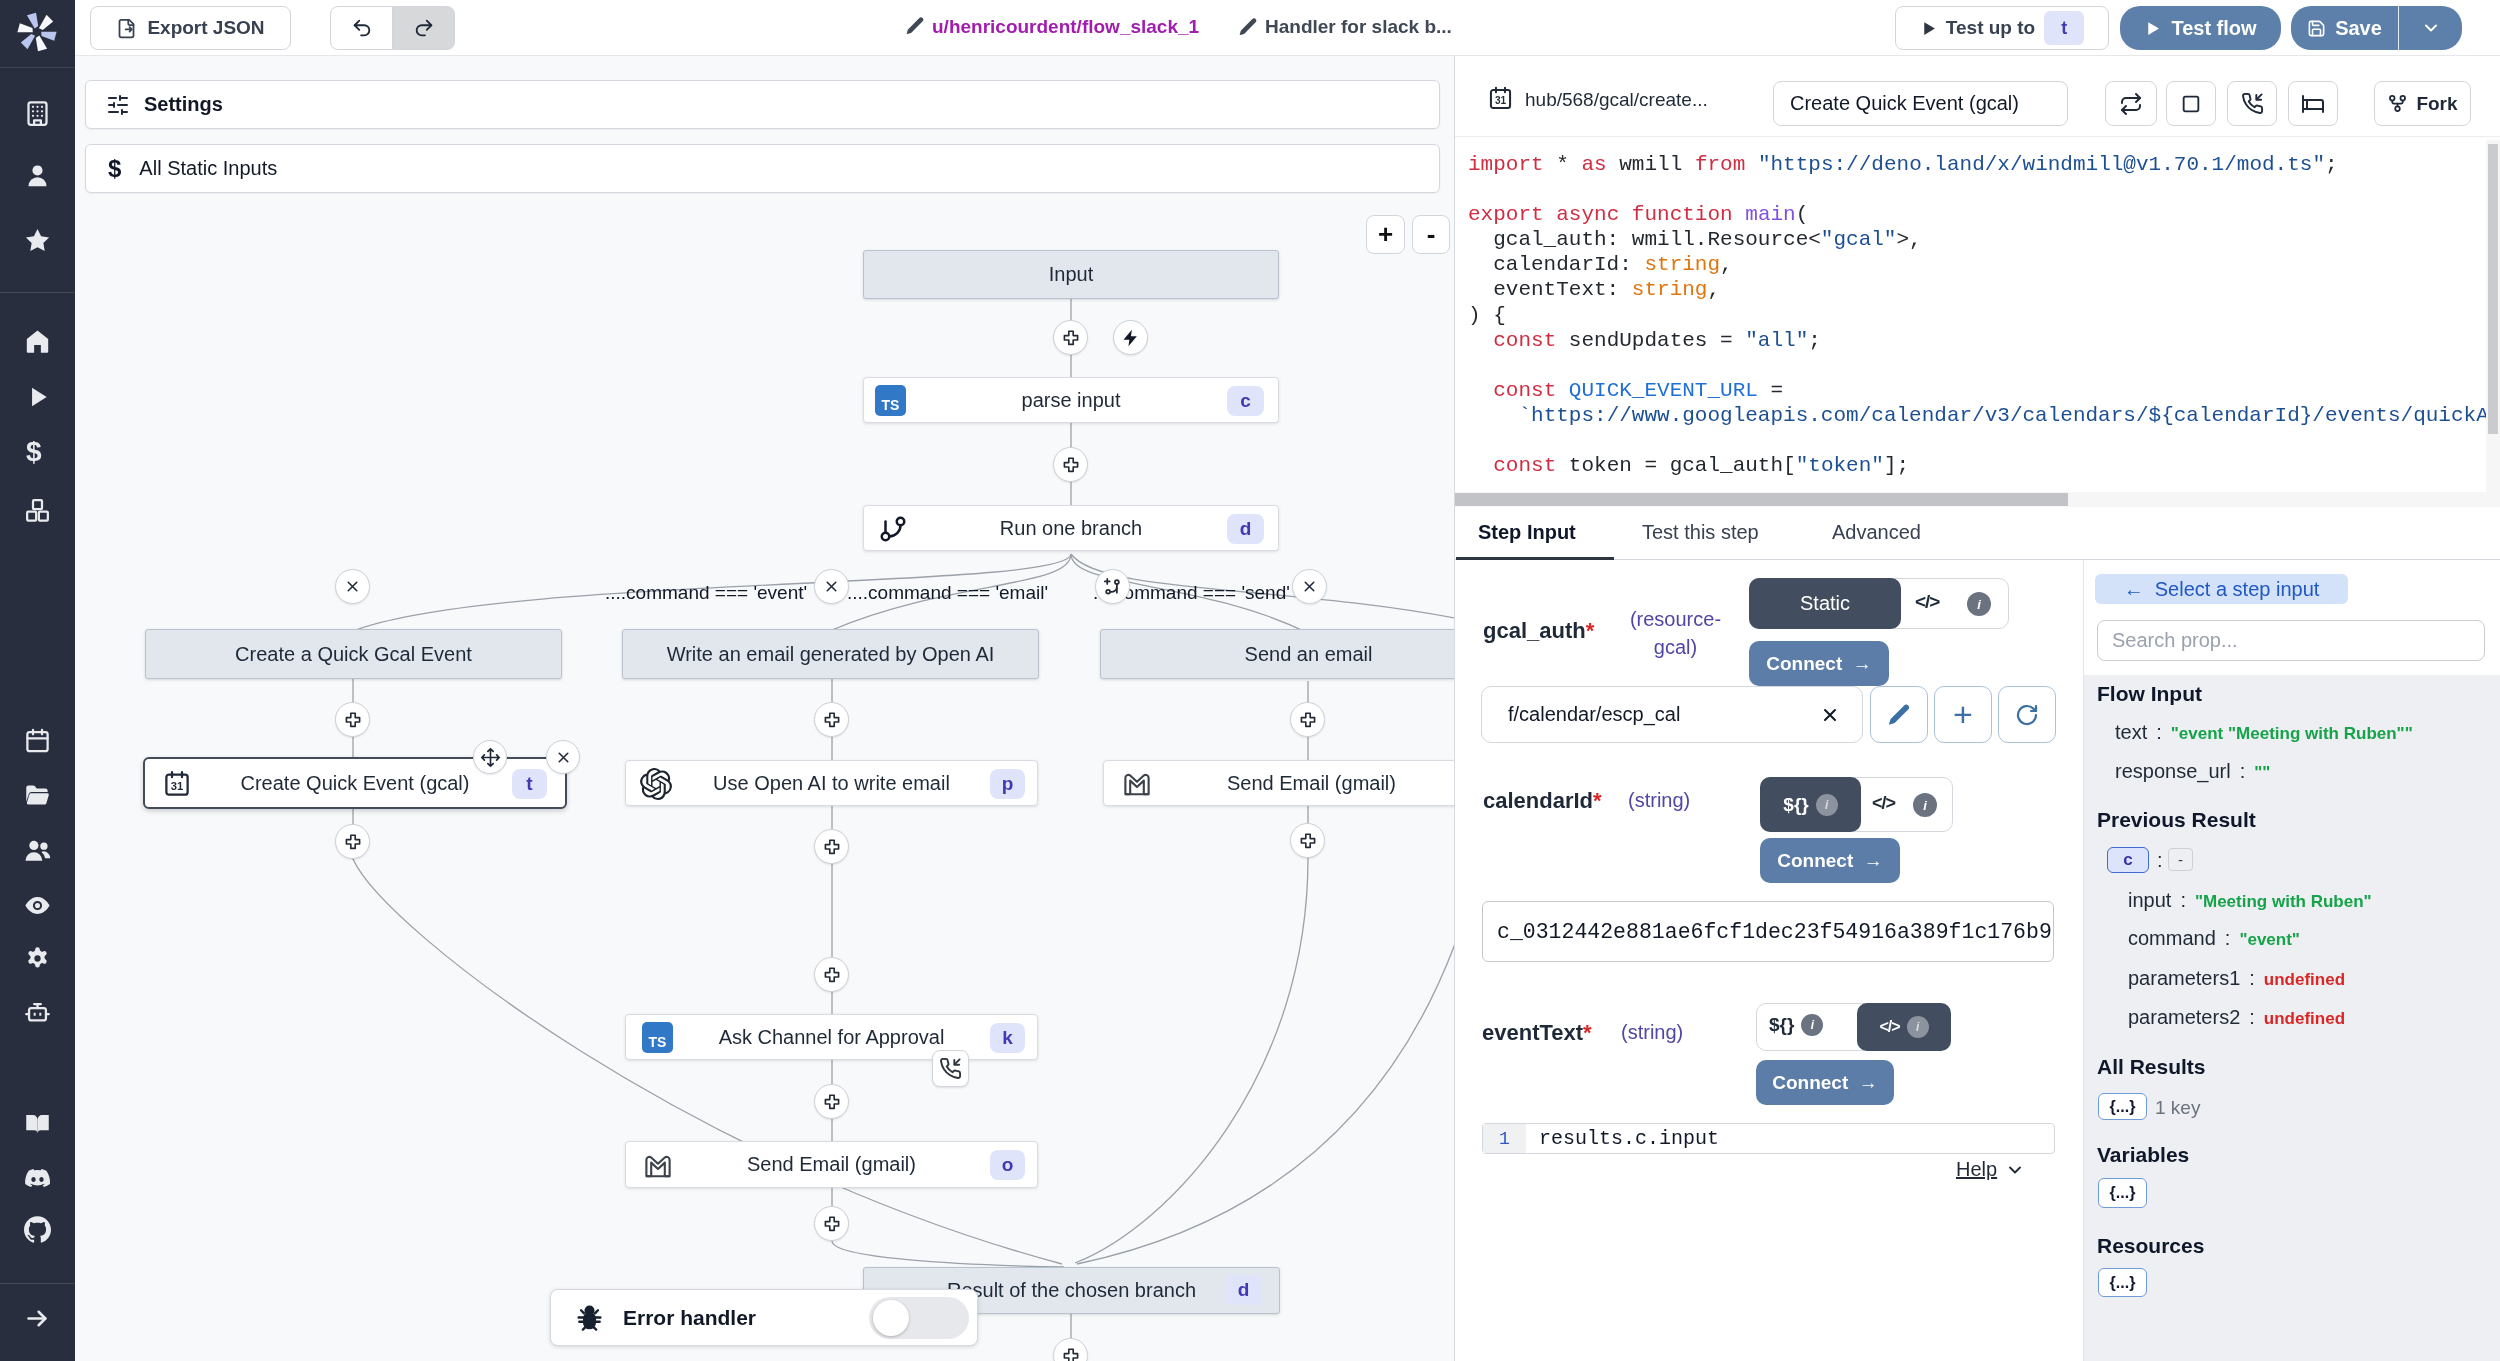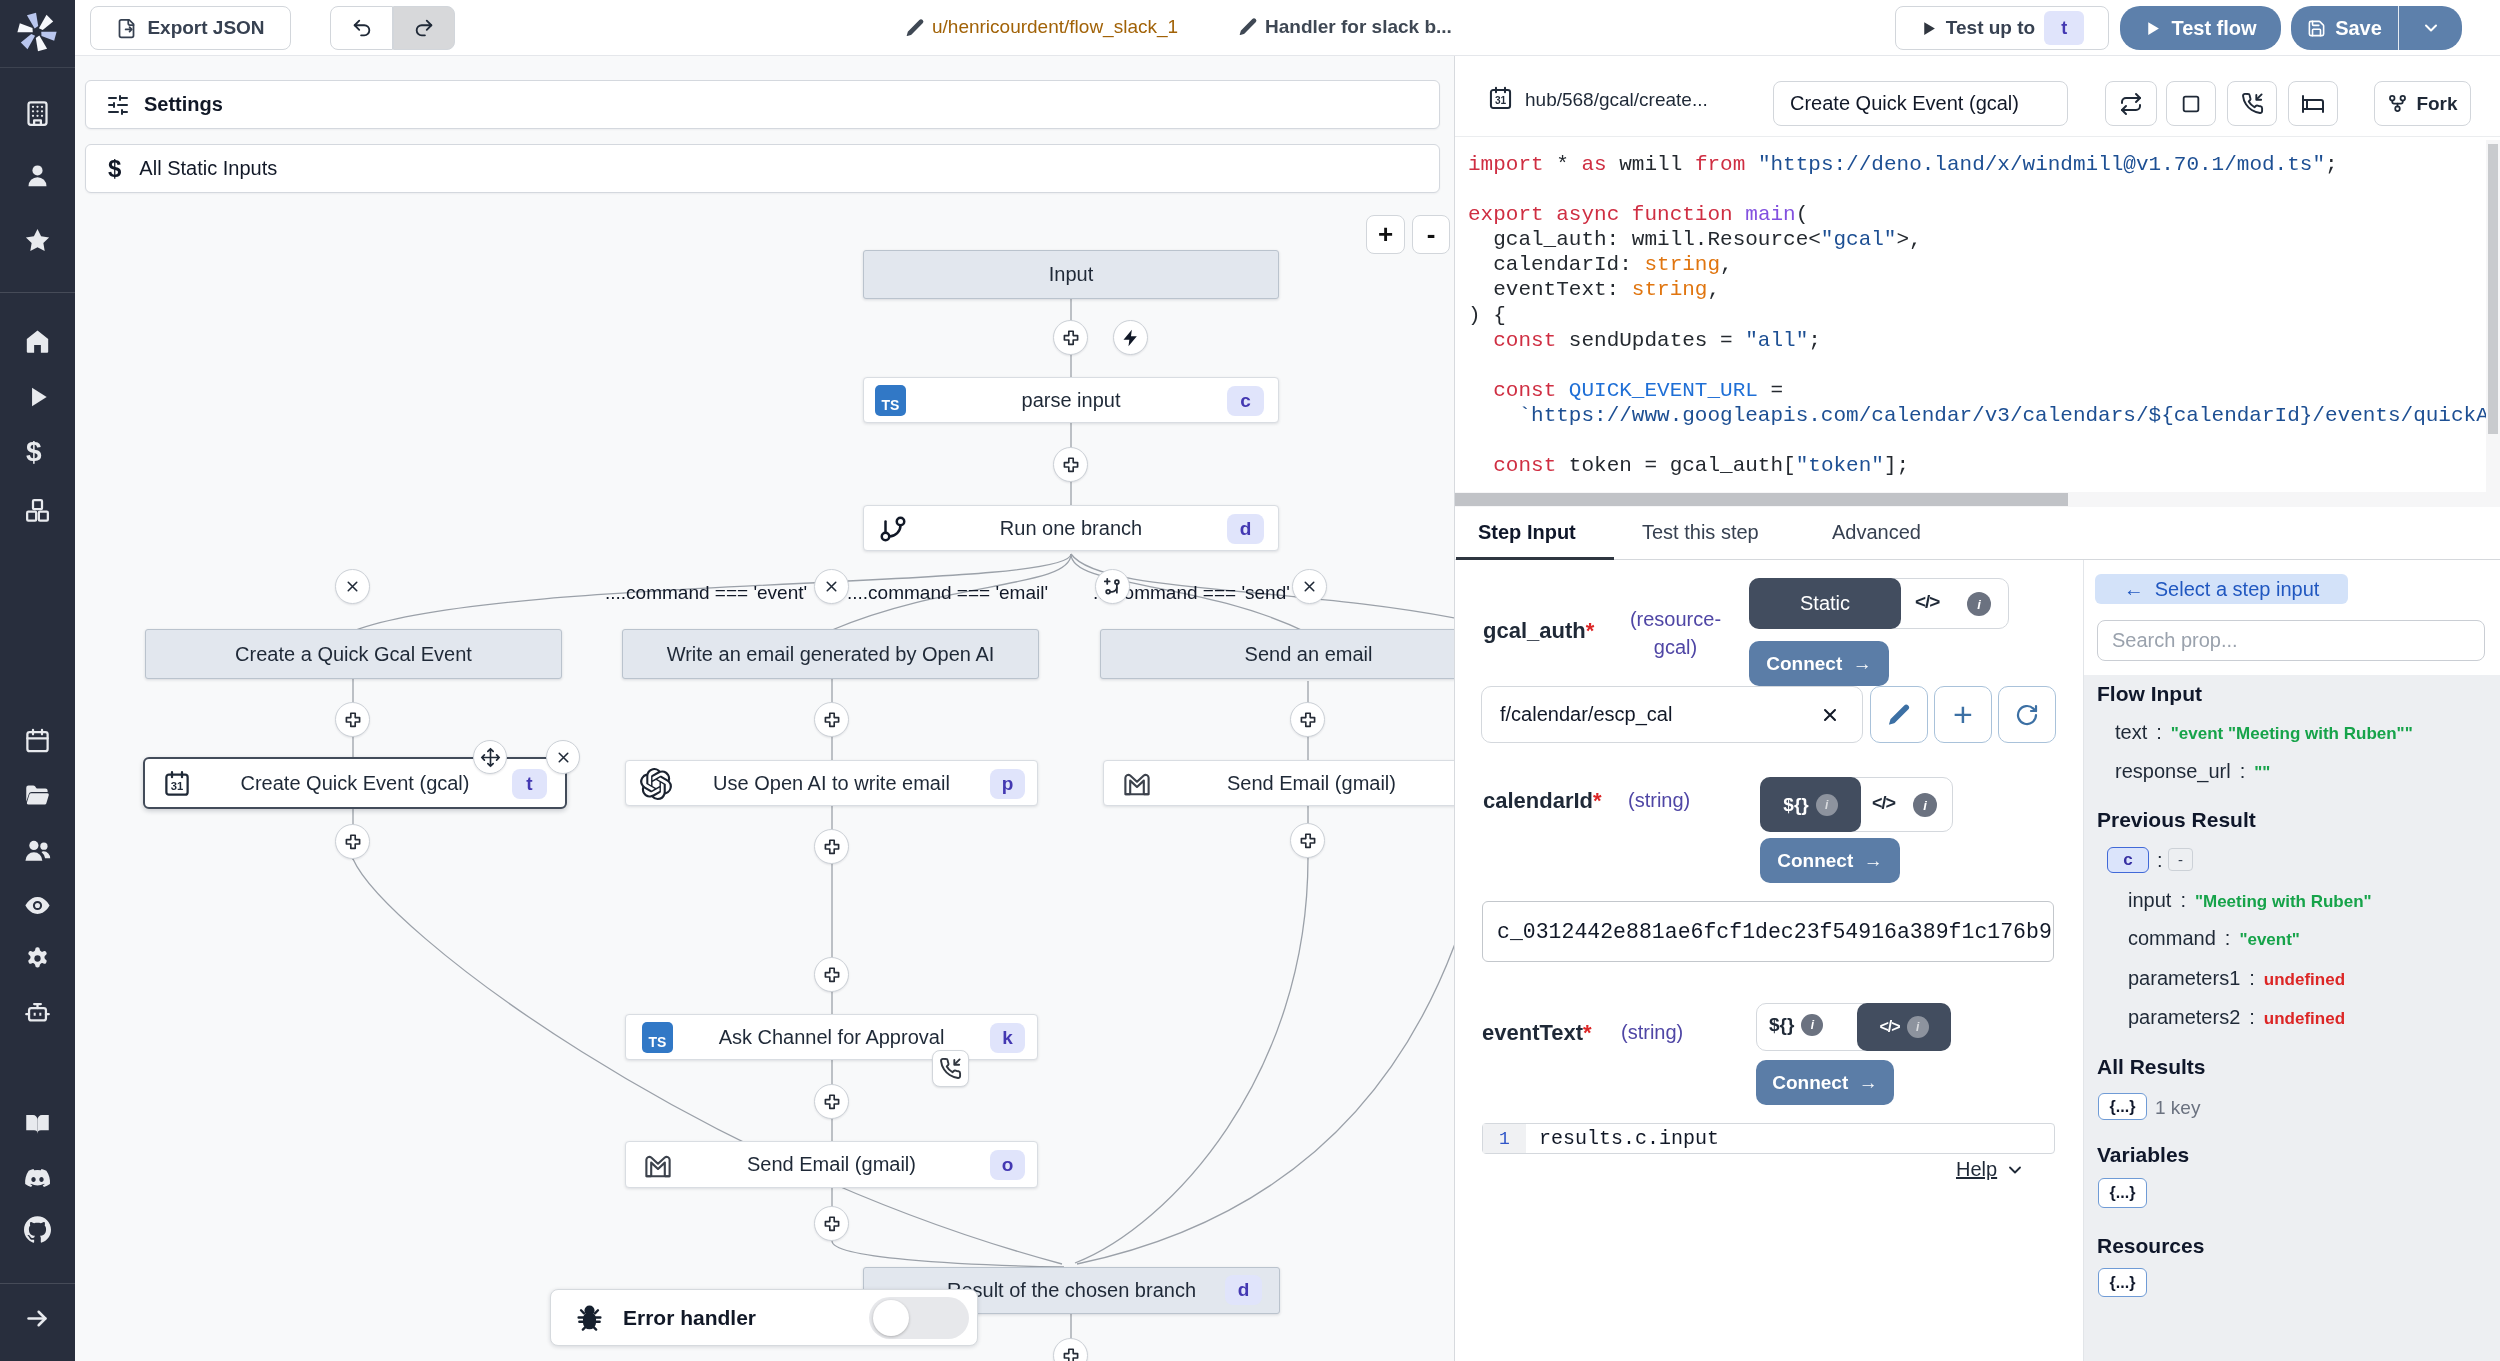--- a/index.html
+++ b/index.html
@@ -40,21 +40,21 @@
         <path d="M9 14 4 9l5-5"></path>
         <path d="M4 9h10.5a5.5 5.5 0 0 1 0 11H11"></path>
       </svg>
     </div>
   <div class="obtn" style="left:318px;top:6px;width:62px;height:44px;border-radius:0 8px 8px 0;background:#d7d8da">
     <svg width="22" height="22" viewBox="0 0 24 24" fill="none" stroke="#1f2937" stroke-width="2" stroke-linecap="round" stroke-linejoin="round">
         <path d="m15 14 5-5-5-5"></path>
         <path d="M20 9H9.5a5.5 5.5 0 0 0 0 11H13"></path>
       </svg>
     </div>
-  <div class="a" style="left:830px;top:16px;display:flex;align-items:flex-end;gap:7px;font-size:19px;font-weight:normal;color:#a16207">
+  <div class="a" style="left:830px;top:16px;display:flex;align-items:flex-start;gap:7px;font-size:19px;font-weight:bold;color:#a21caf">
     <svg width="20" height="20" viewBox="0 0 24 24" fill="#3f4854">
         <path d="M21.2 6.4a2.8 2.8 0 0 0-4-4L3.9 15.8a2 2 0 0 0-.5.8l-1.3 4.4a.5.5 0 0 0 .6.6l4.4-1.3a2 2 0 0 0 .8-.5z"></path>
       </svg>
     <span>u/henricourdent/flow_slack_1</span>
     </div>
   <div class="a" style="left:1163px;top:16px;display:flex;align-items:center;gap:7px;font-size:19px;font-weight:bold;color:#3f4854">
     <svg width="20" height="20" viewBox="0 0 24 24" fill="#3f4854">
         <path d="M21.2 6.4a2.8 2.8 0 0 0-4-4L3.9 15.8a2 2 0 0 0-.5.8l-1.3 4.4a.5.5 0 0 0 .6.6l4.4-1.3a2 2 0 0 0 .8-.5z"></path>
       </svg>
     <span>Handler for slack b...</span>
@@ -392,21 +392,21 @@
 
   <div class="a" style="left:0;top:504px;width:629px;height:801px;background:#fff">
     <span class="a lbl" style="left:28px;top:58px">gcal_auth<span class="red">*</span></span>
     <div class="a purp" style="left:158px;top:45px;width:125px;text-align:center;line-height:28px">(resource-gcal)</div>
     <div class="a" style="left:294px;top:18px;width:260px;height:51px;border:1px solid #d4d8dd;border-radius:10px;background:#fff">
       <div class="a" style="left:-1px;top:-1px;width:152px;height:51px;background:#424d5f;border-radius:10px;display:flex;align-items:center;justify-content:center;color:#fff;font-weight:normal;font-size:20px">Static</div>
       <span class="a" style="left:165px;top:12px;font-size:19px;font-weight:bold;color:#1f2937;letter-spacing:-1px">&lt;/&gt;</span>
       <div class="a" style="left:217px;top:13px;width:24px;height:24px;border-radius:50%;background:#6b7280;color:#fff;font-size:13px;font-weight:bold;display:flex;align-items:center;justify-content:center;font-style:italic">i</div>
     </div>
     <div class="connect" style="left:294px;top:81px;width:140px;height:45px">Connect&nbsp;&nbsp;→</div>
-    <div class="a" style="left:26px;top:126px;width:382px;height:57px;border:1px solid #d4d8dd;border-radius:10px;display:flex;align-items:center;padding-left:18px;font-size:20px;color:#111827">f/calendar/escp_cal
+    <div class="a" style="left:26px;top:126px;width:382px;height:57px;border:1px solid #d4d8dd;border-radius:10px;display:flex;align-items:center;padding-left:26px;font-size:20px;color:#111827">f/calendar/escp_cal
       <svg style="position:absolute;right:22px" width="20" height="20" viewBox="0 0 24 24" fill="none" stroke="#111827" stroke-width="2.4" stroke-linecap="round">
           <path d="M6 6 18 18M18 6 6 18"></path>
         </svg></div>
     <div class="a" style="left:415px;top:126px;width:58px;height:57px;border:1.5px solid #a9c2da;border-radius:10px;display:flex;align-items:center;justify-content:center">
         <svg width="24" height="24" viewBox="0 0 24 24" fill="#3c70a4">
           <path d="M21.2 6.4a2.8 2.8 0 0 0-4-4L3.9 15.8a2 2 0 0 0-.5.8l-1.3 4.4a.5.5 0 0 0 .6.6l4.4-1.3a2 2 0 0 0 .8-.5z"></path>
         </svg>
       </div>
     <div class="a" style="left:479px;top:126px;width:58px;height:57px;border:1.5px solid #a9c2da;border-radius:10px;display:flex;align-items:center;justify-content:center;color:#3c70a4;font-size:34px;font-weight:400">+</div>
     <div class="a" style="left:543px;top:126px;width:58px;height:57px;border:1.5px solid #a9c2da;border-radius:10px;display:flex;align-items:center;justify-content:center">

